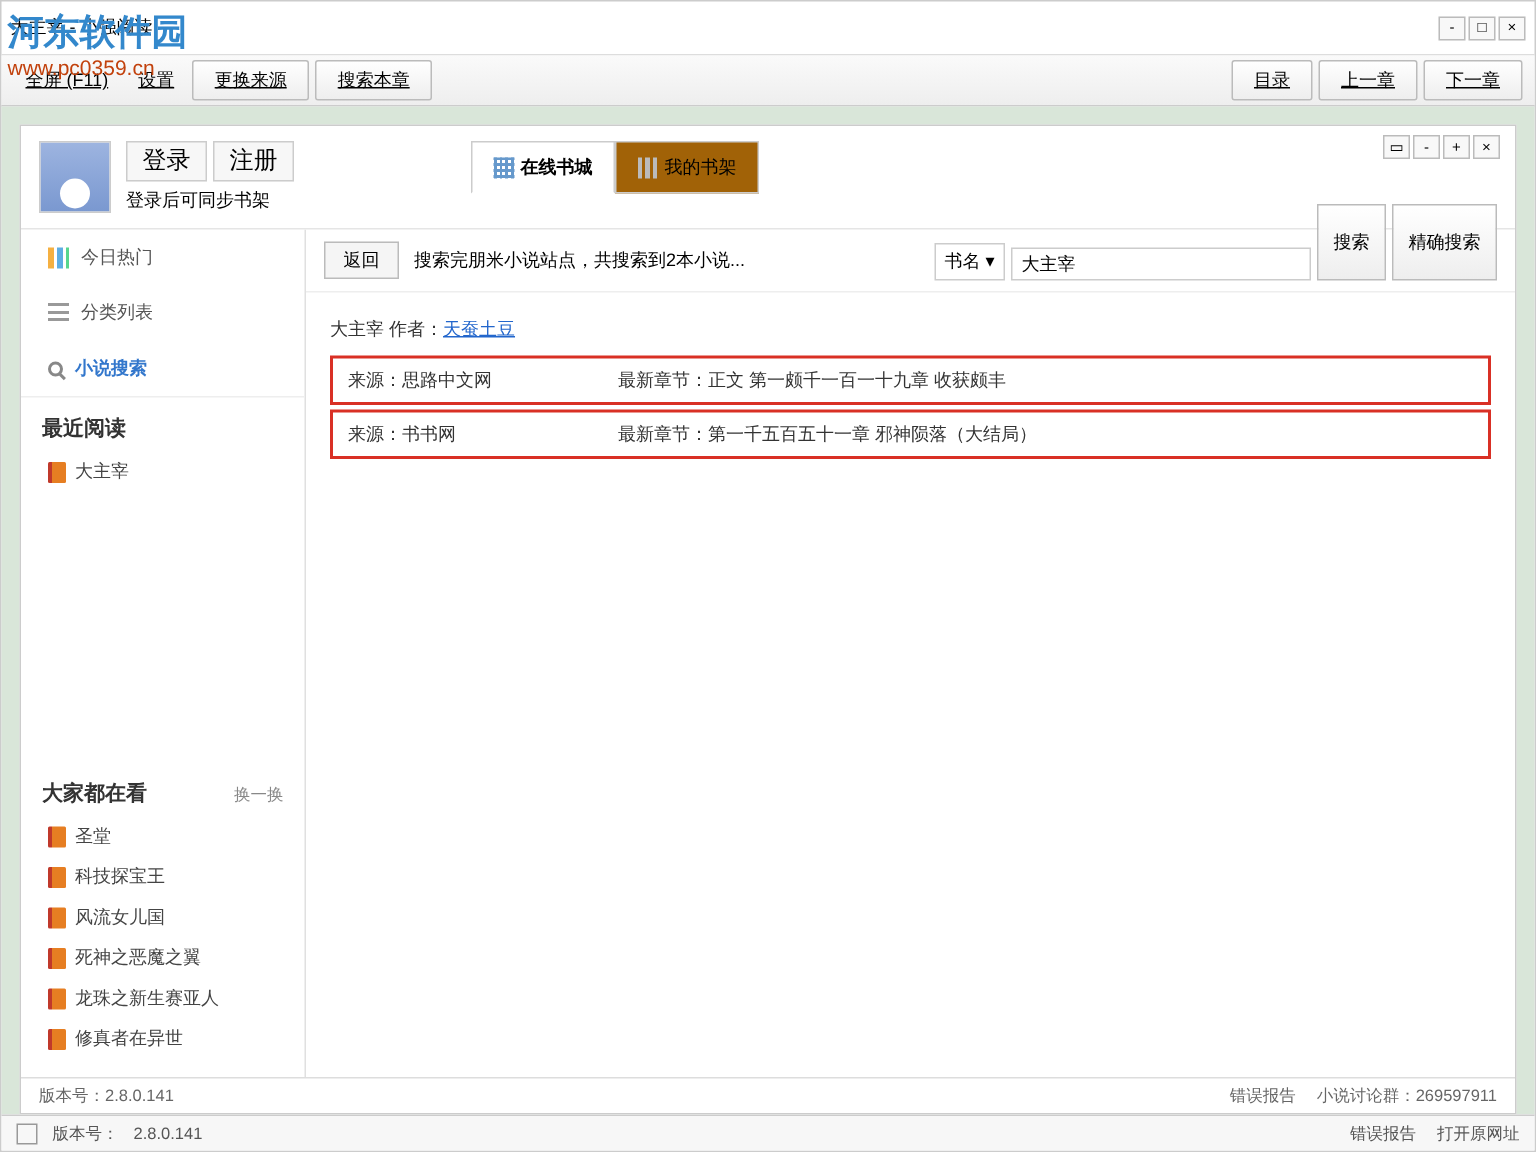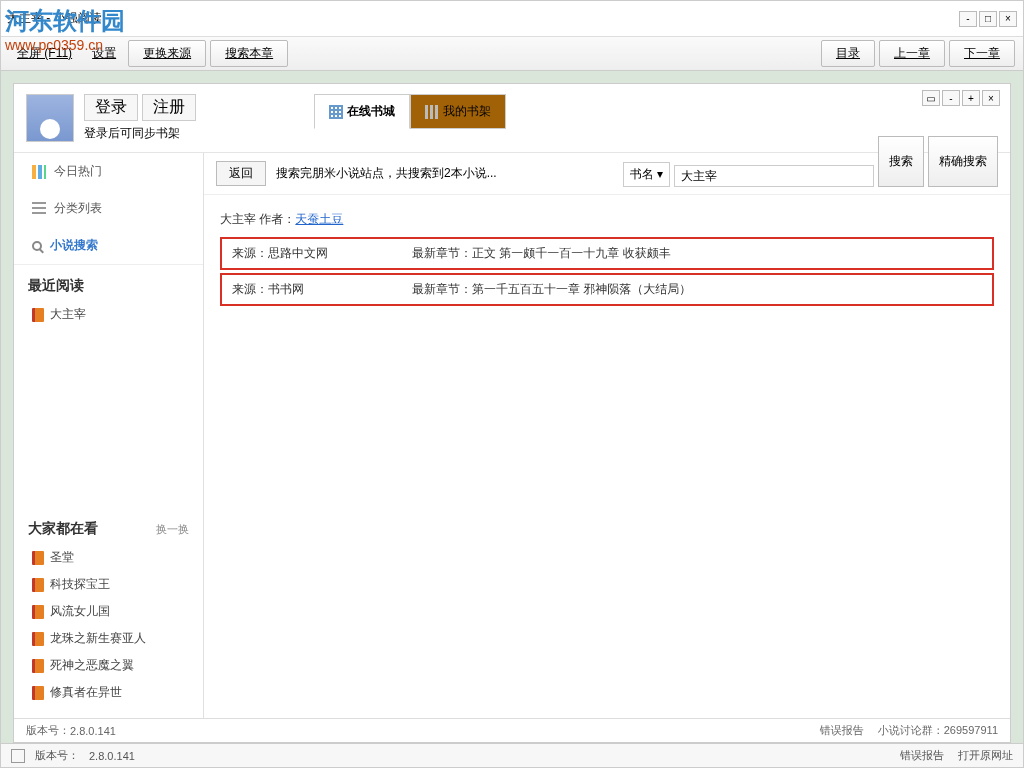--- a/index.html
+++ b/index.html
@@ -204,25 +204,25 @@
               <div class="book-item">
                 <span class="book-ico"></span>
                 <span>科技探宝王</span>
               </div>
               <div class="book-item">
                 <span class="book-ico"></span>
                 <span>风流女儿国</span>
               </div>
               <div class="book-item">
                 <span class="book-ico"></span>
+                <span>死神之恶魔之翼</span>
+              </div>
+              <div class="book-item">
+                <span class="book-ico"></span>
                 <span>龙珠之新生赛亚人</span>
-              </div>
-              <div class="book-item">
-                <span class="book-ico"></span>
-                <span>死神之恶魔之翼</span>
               </div>
               <div class="book-item">
                 <span class="book-ico"></span>
                 <span>修真者在异世</span>
               </div>
             </div>
         </div>
 
         <div class="main">
           <div class="result-top">

